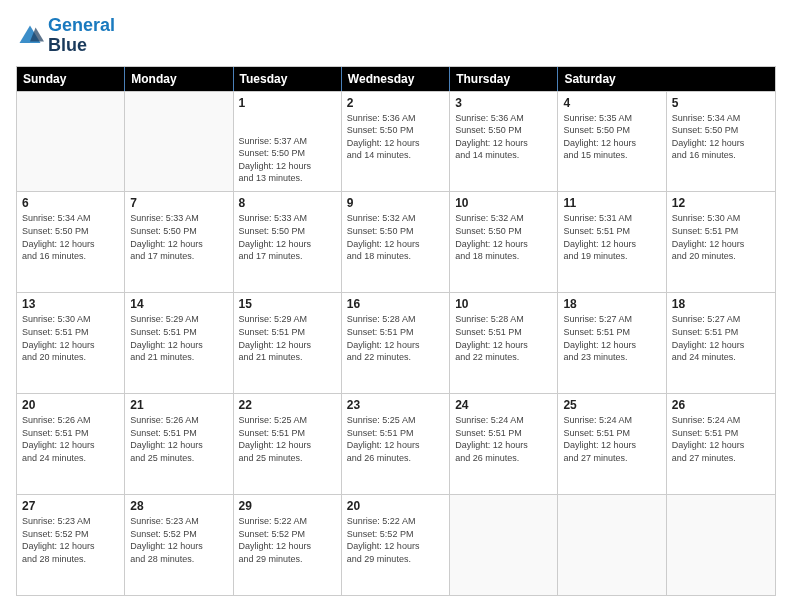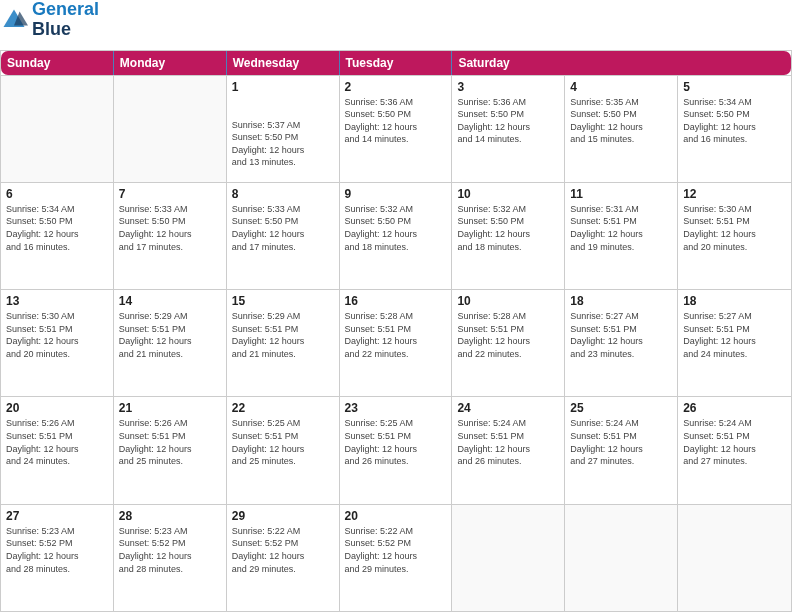--- a/index.html
+++ b/index.html
@@ -6,20 +6,21 @@
     body {
       font-family: Arial, sans-serif;
       background: #fff;
       width: 792px;
       height: 612px;
       overflow: hidden;
     }
     .page {
       width: 792px;
       height: 612px;
+      padding: 16px;
       display: flex;
       flex-direction: column;
     }
     .header {
       display: flex;
       justify-content: space-between;
       align-items: flex-start;
       margin-bottom: 10px;
     }
     .logo {
@@ -54,22 +55,21 @@
     }
     .calendar {
       flex: 1;
       display: flex;
       flex-direction: column;
       border: 1px solid #ccc;
     }
     .cal-header {
       display: grid;
       grid-template-columns: repeat(7, 1fr);
-      background: #be185d;
-      border-radius: 7px;
+      background: #000000;
     }
     .cal-header-cell {
       color: #fff;
       font-weight: bold;
       font-size: 12px;
       padding: 5px 6px;
       border-right: 1px solid #4a80b9;
     }
     .cal-header-cell:last-child { border-right: none; }
     .cal-body {
@@ -125,22 +125,23 @@
     <div class="title-block">
       <div class="month-title"></div>
       <div class="subtitle"></div>
     </div>
   </div>
 
   <div class="calendar">
     <div class="cal-header">
     <div class="cal-header-cell">Sunday</div>
         <div class="cal-header-cell">Monday</div>
+        <div class="cal-header-cell">Tuesday</div>
         <div class="cal-header-cell">Wednesday</div>
-        <div class="cal-header-cell">Tuesday</div>
+        <div class="cal-header-cell">Thursday</div>
         <div class="cal-header-cell">Saturday</div>
       </div>
     <div class="cal-body">
     <div class="cal-row">
           <div class="cal-cell empty"></div>
           <div class="cal-cell empty"></div>
           <div class="cal-cell">
             <span class="day-num">1</span>
             <div class="day-info" style="white-space: pre-line; margin-top: 25px;">Sunrise: 5:37 AM
 Sunset: 5:50 PM

